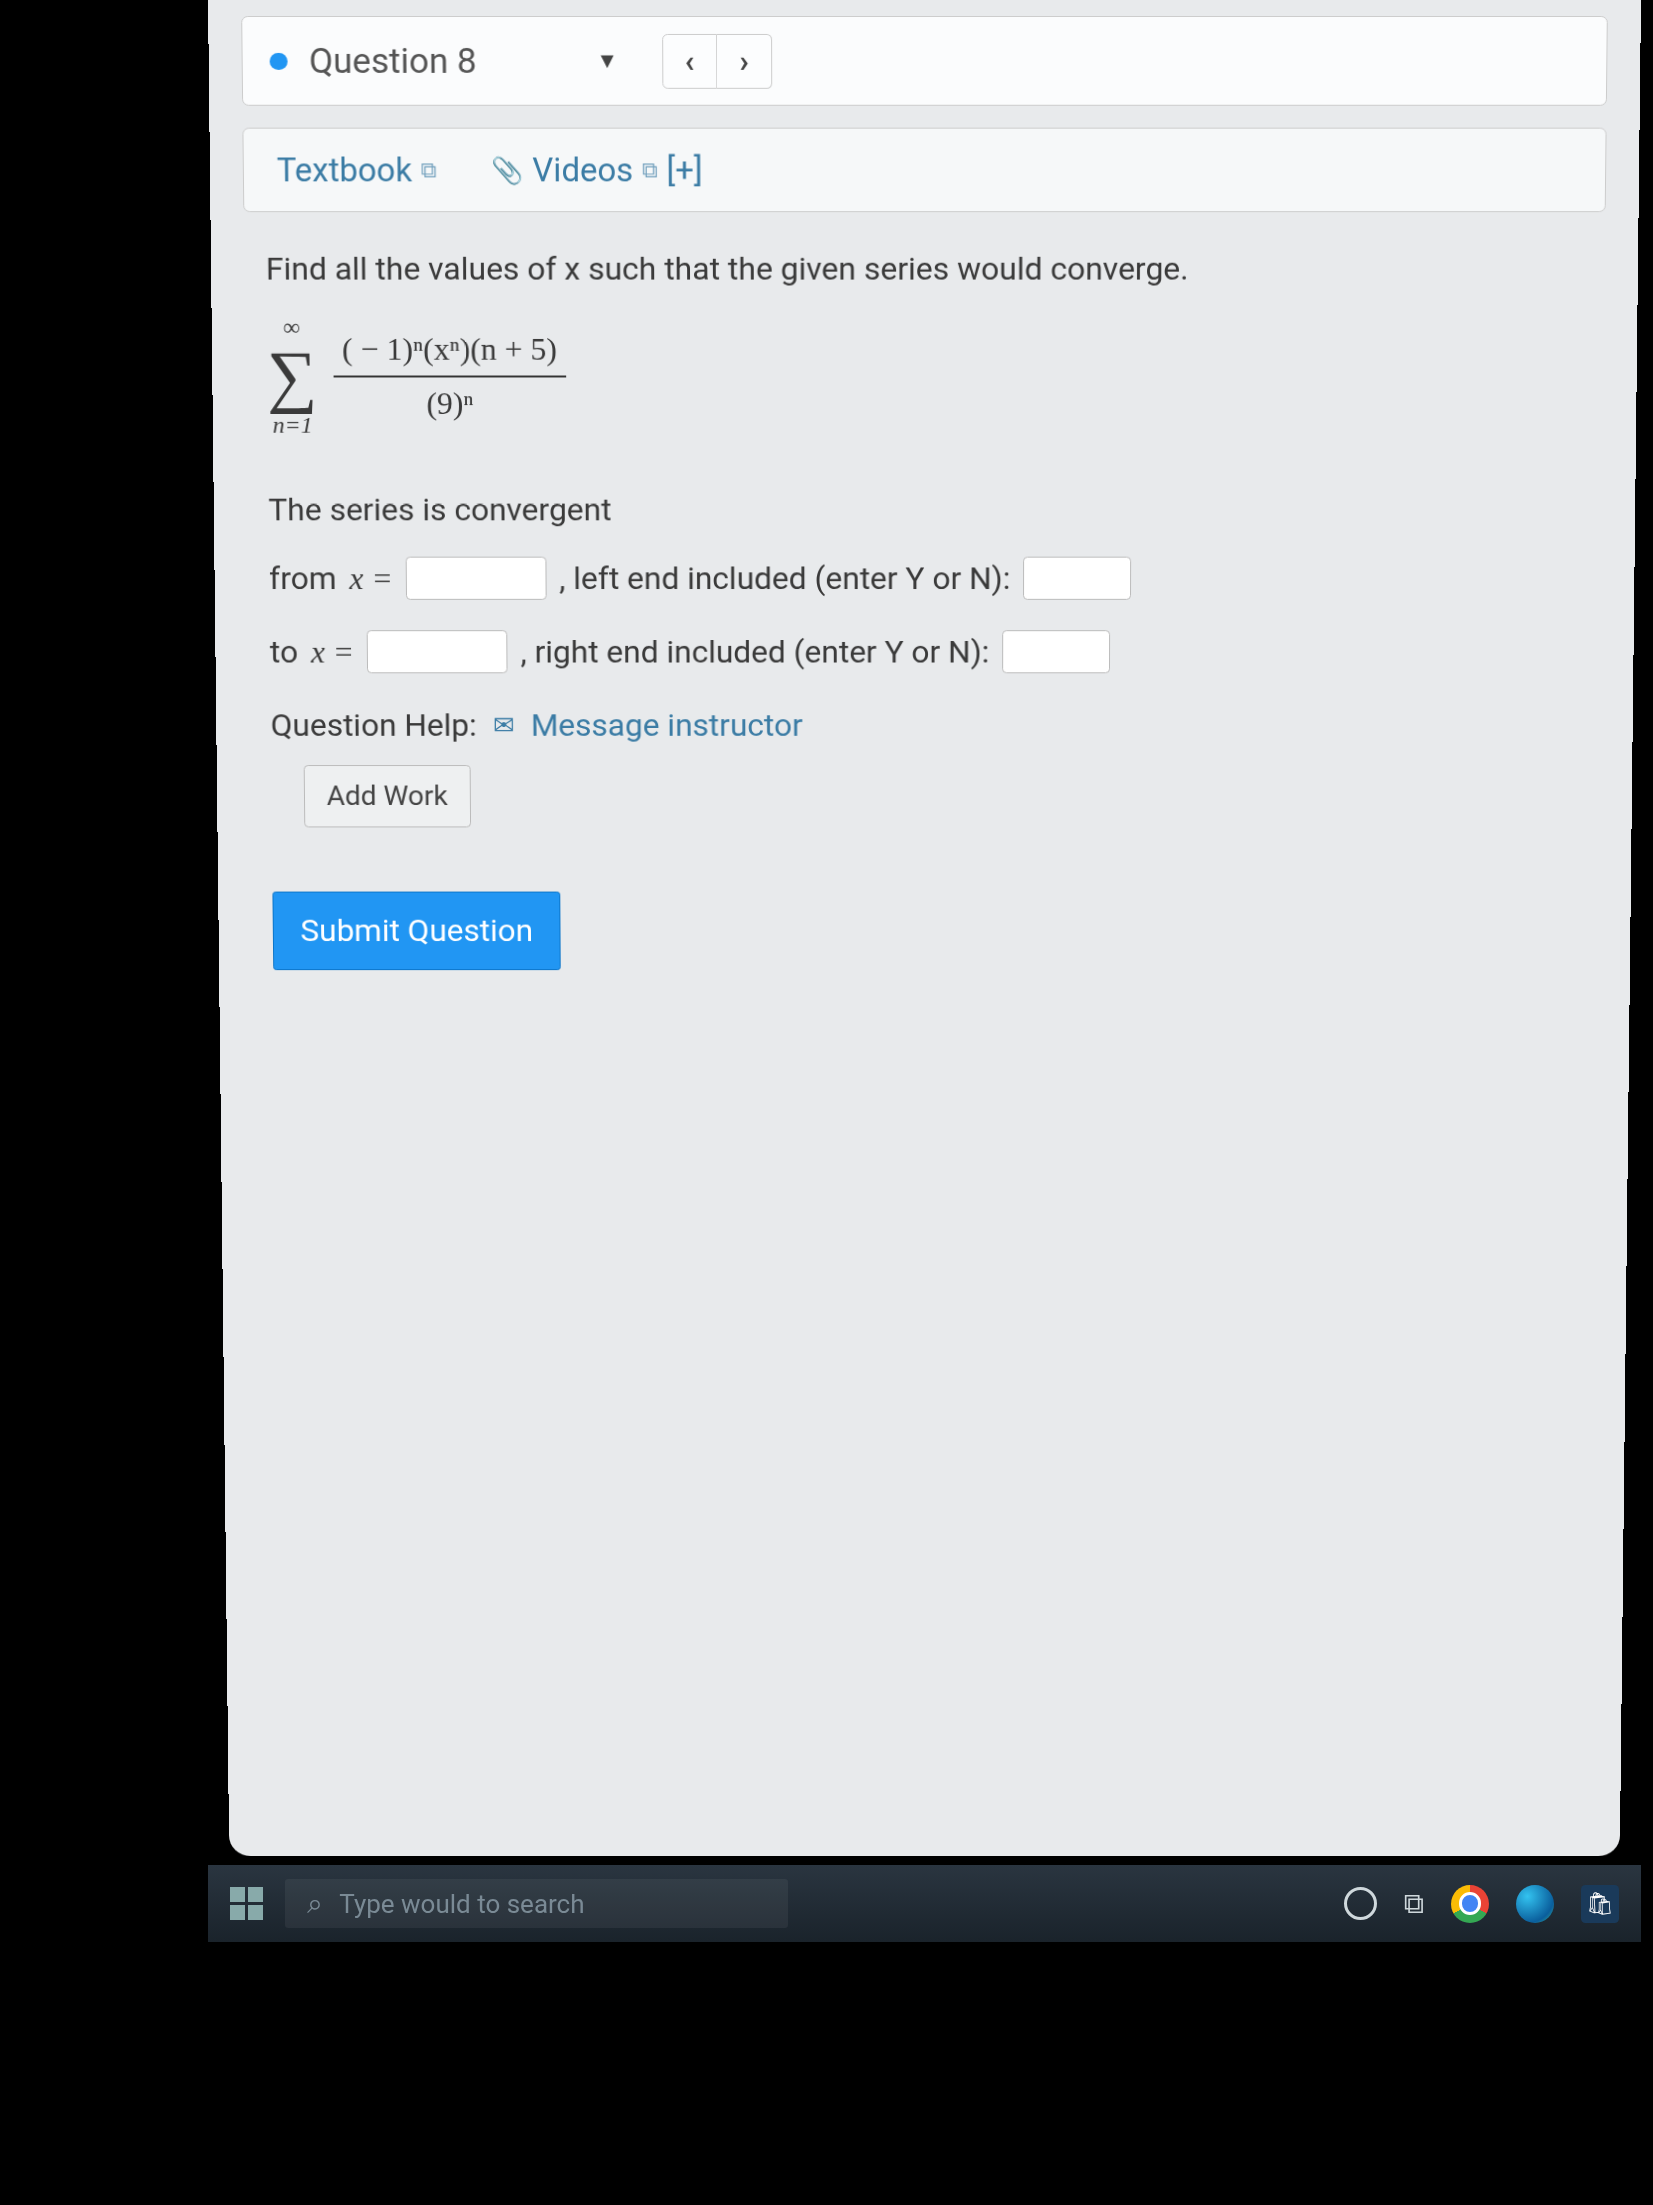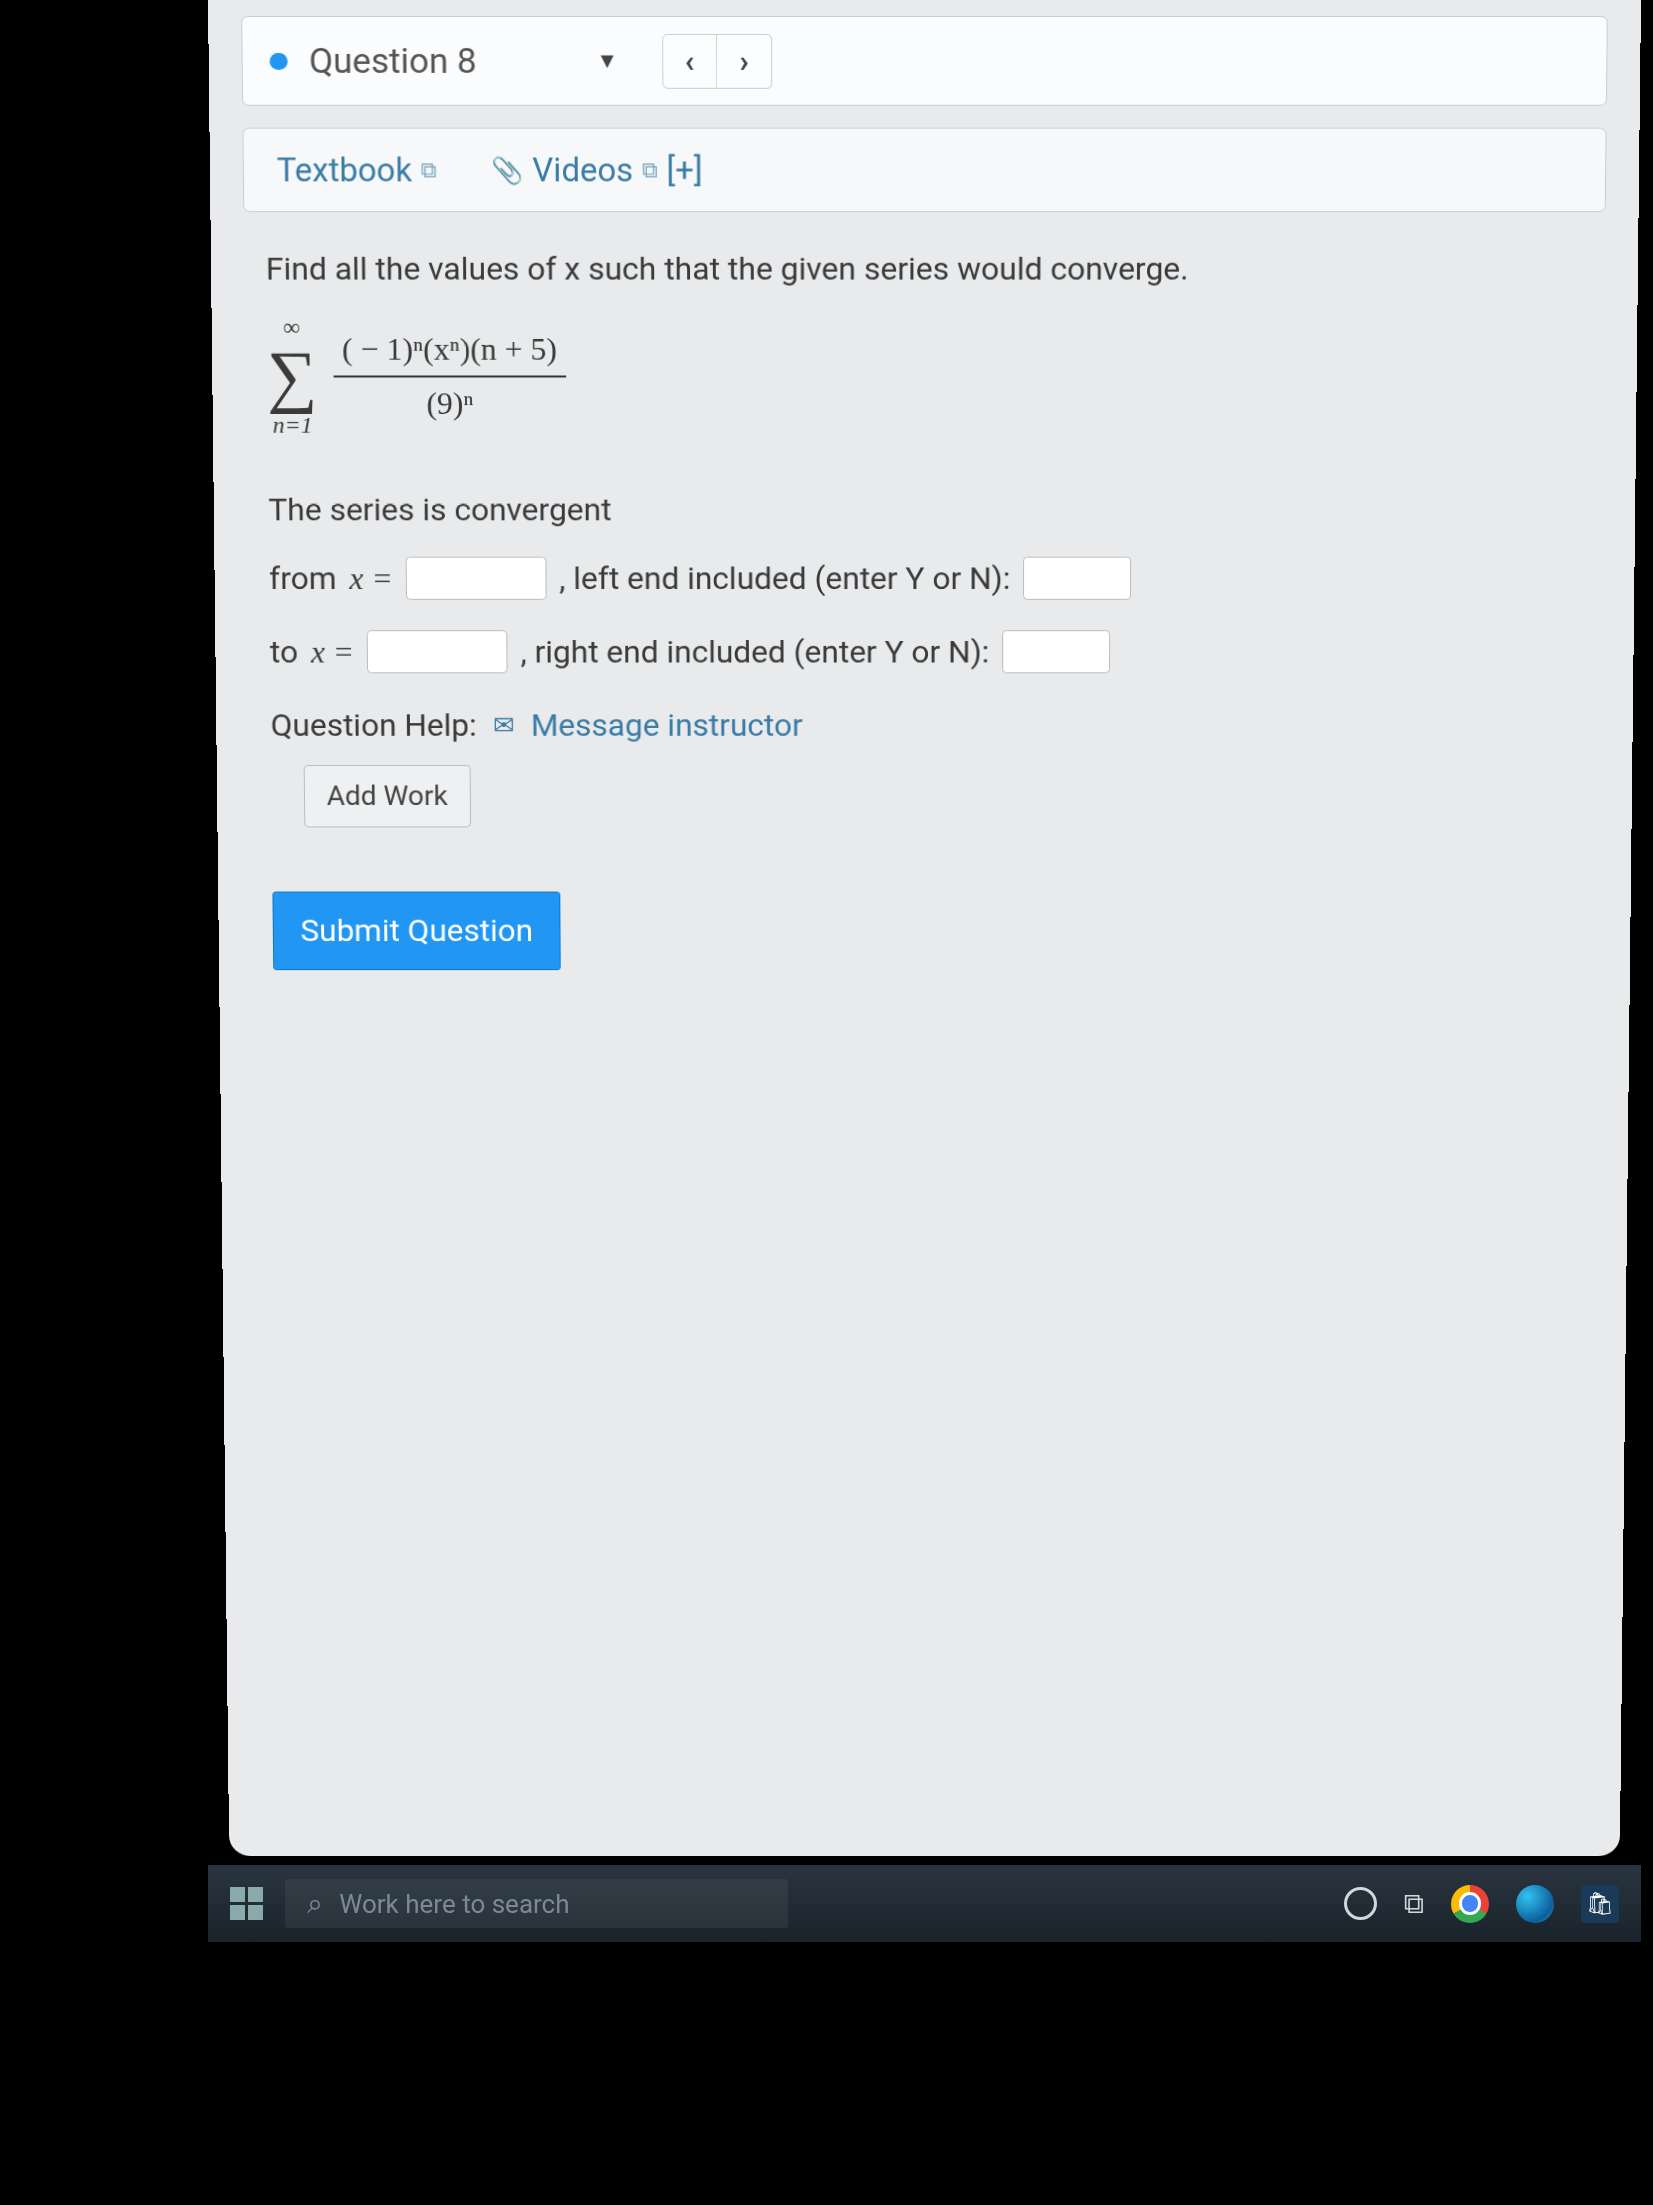--- a/index.html
+++ b/index.html
@@ -303,21 +303,21 @@
 
 <div class="taskbar">
   <div class="start-icon">
     <div></div>
       <div></div>
       <div></div>
       <div></div>
   </div>
   <div class="search-box">
     <span class="search-icon">⌕</span>
-    <span>Work here to search</span>
+    <span>Type would to search</span>
   </div>
   <div class="tray">
     <div class="cortana-ring"></div>
     <span class="task-view">⧉</span>
     <div class="tray-icon chrome-icon"></div>
     <div class="tray-icon edge-icon"></div>
     <div class="store-icon">🛍</div>
   </div>
 </div>
 

